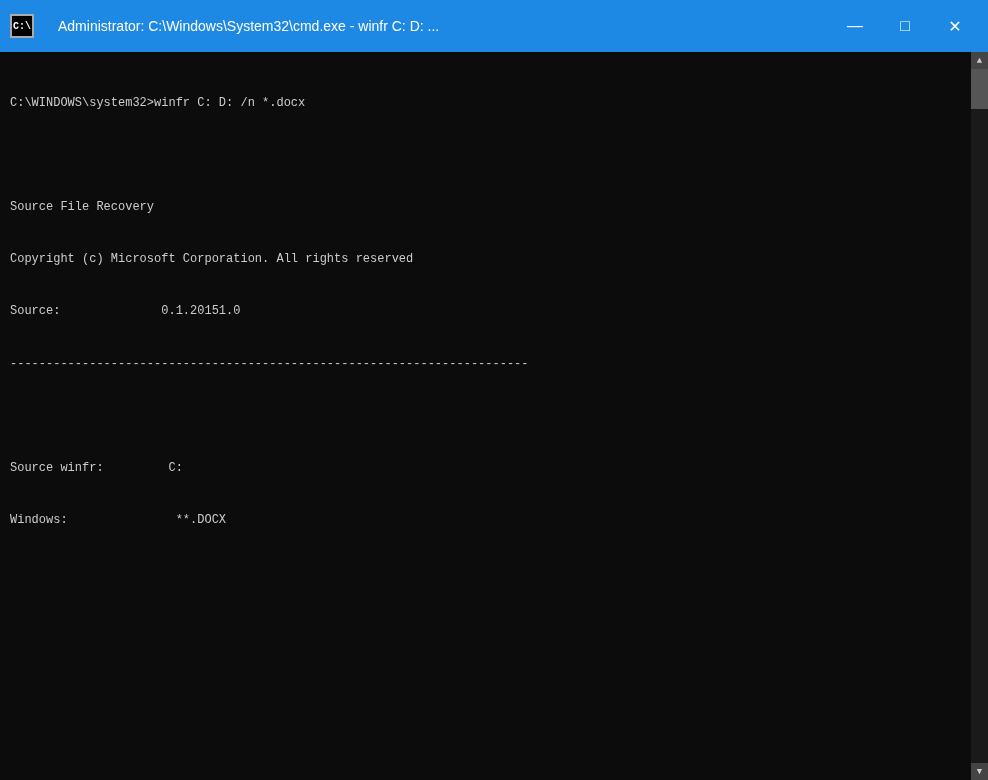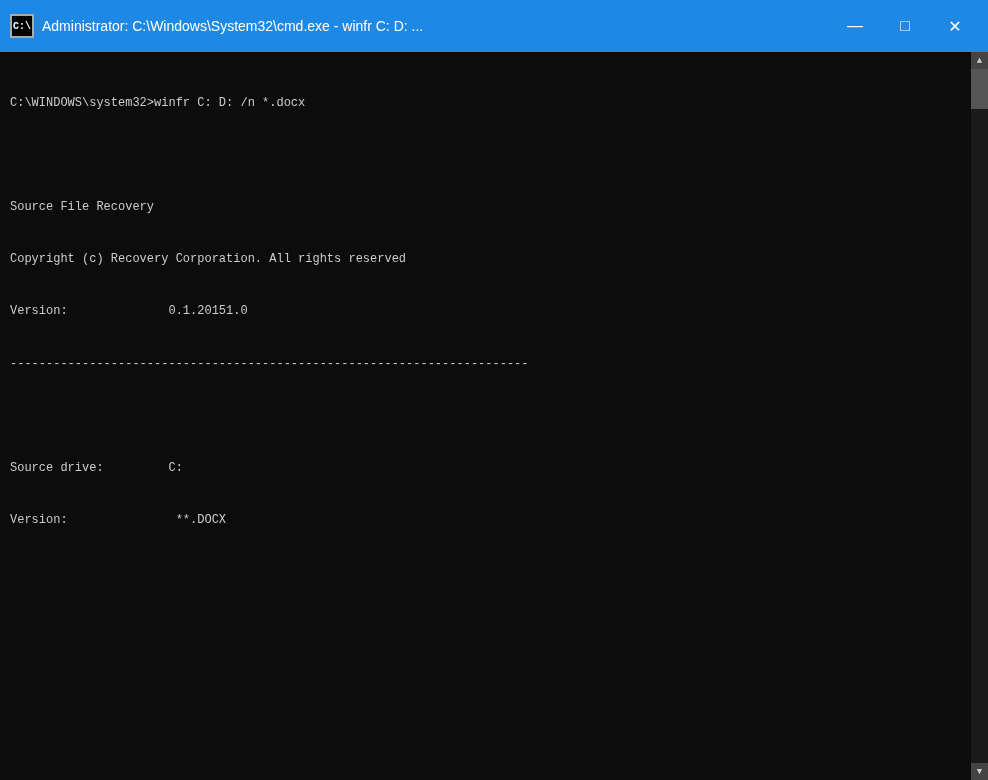--- a/index.html
+++ b/index.html
@@ -49,20 +49,21 @@
       color: #fff;
       font-size: 10px;
       font-weight: bold;
       font-family: 'Courier New', monospace;
     }
 
     .title-bar-text {
       color: #fff;
       font-size: 14px;
       font-family: 'Segoe UI', Arial, sans-serif;
+      margin-left: 16px;
     }
 
     .title-bar-controls {
       display: flex;
       align-items: center;
       gap: 4px;
     }
 
     .title-bar-btn {
       width: 46px;
@@ -157,26 +158,26 @@
     <button class="title-bar-btn">□</button>
     <button class="title-bar-btn close">✕</button>
   </div>
 </div>
 
 <div class="console-wrapper">
   <div class="console-content">
     <span class="line">C:\WINDOWS\system32&gt;winfr C: D: /n *.docx</span>
     <span class="empty-line"></span>
     <span class="line">Source File Recovery</span>
-    <span class="line">Copyright (c) Recovery Corporation. All rights reserved</span>
-    <span class="line">Version:              0.1.20151.0</span>
+    <span class="line">Copyright (c) Microsoft Corporation. All rights reserved</span>
+    <span class="line">Source:              0.1.20151.0</span>
     <span class="line">------------------------------------------------------------------------</span>
     <span class="empty-line"></span>
-    <span class="line">Source drive:         C:</span>
-    <span class="line">Version:               **.DOCX</span>
+    <span class="line">Source winfr:         C:</span>
+    <span class="line">Windows:               **.DOCX</span>
     
     
     
     
     
     
     
     
     
     

